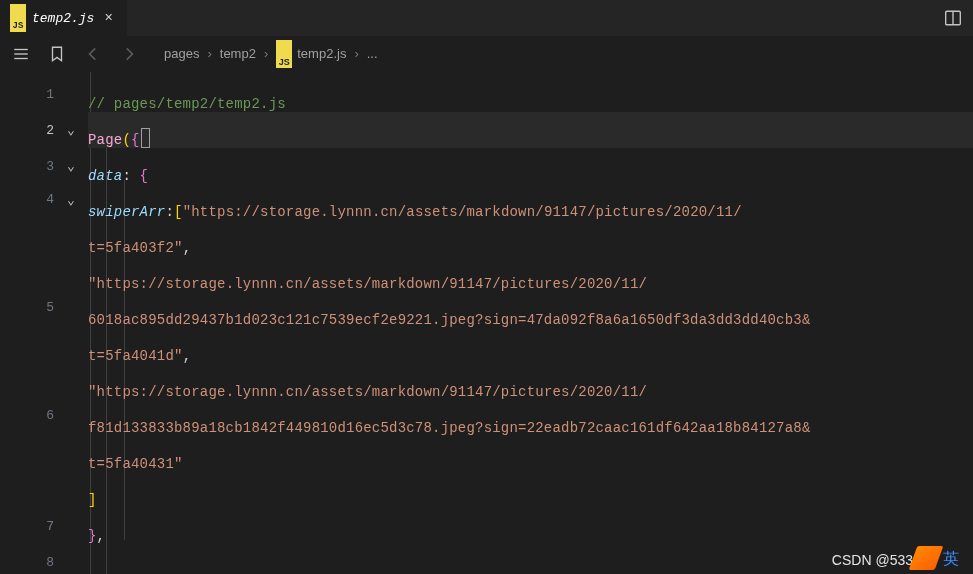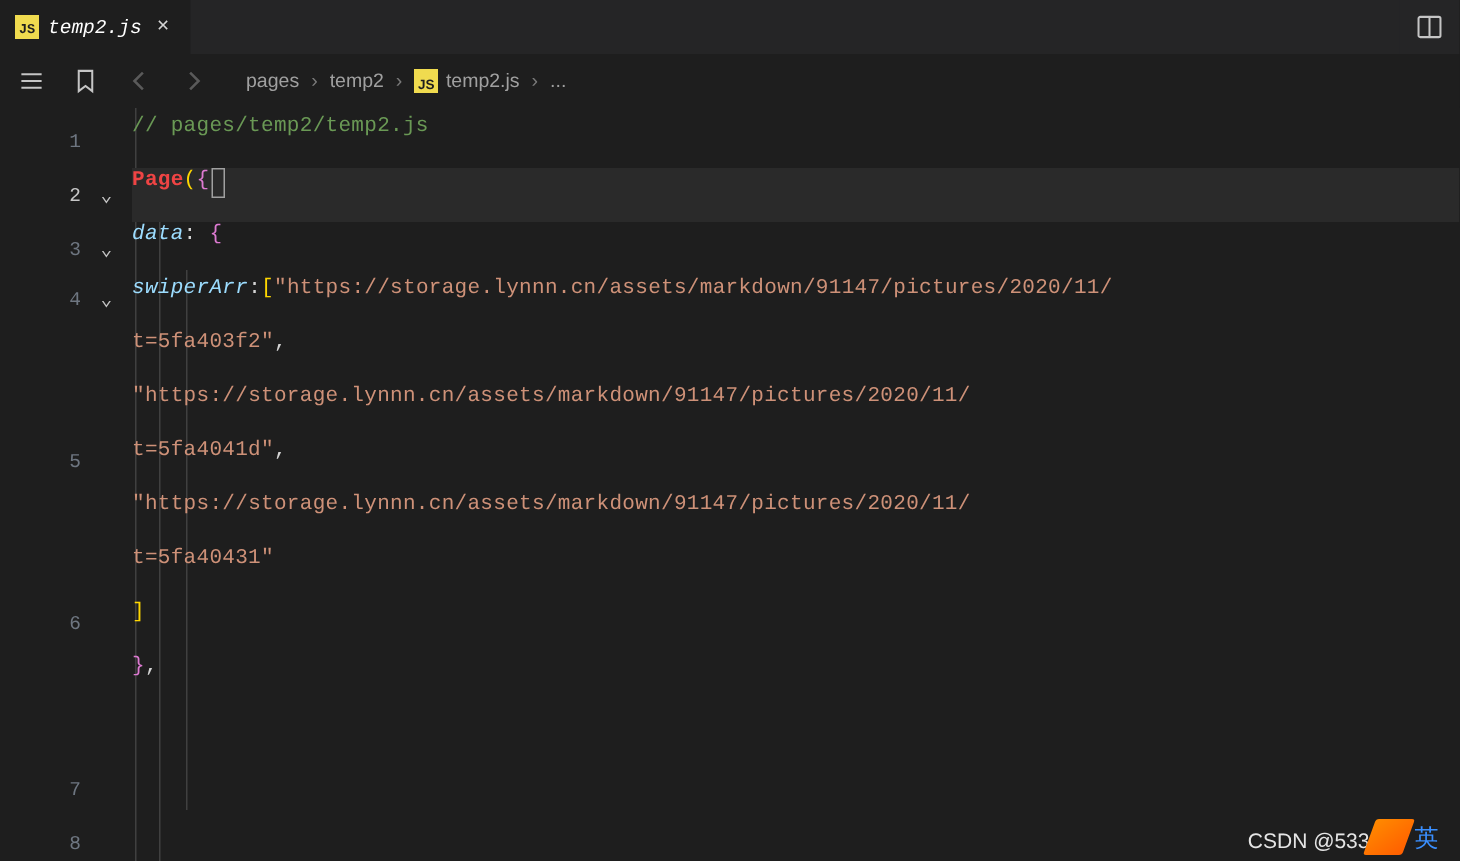--- a/index.html
+++ b/index.html
@@ -21,21 +21,21 @@
 .tab {
   display: flex;
   align-items: center;
   padding: 0 10px;
   background: #1e1e1e;
   border-right: 1px solid #252526;
   gap: 6px;
 }
 .tab.active { background: #1e1e1e; }
 .js-badge {
-  width: 16px; height: 16px;
+  width: 16px; height: 28px;
   background: #f0db4f;
   color: #1e1e1e;
   font-size: 9px;
   font-weight: bold;
   display: flex;
   align-items: flex-end;
   justify-content: center;
   padding-bottom: 1px;
 }
 .tab-label { color: #ffffff; font-style: italic; font-size: 13px; }
@@ -92,33 +92,33 @@
 .line-num.hl { color: #c6c6c6; }
 .fold-mark { justify-content: center; font-size: 13px; }
 .code {
   flex: 1;
   padding-top: 4px;
   position: relative;
 }
 .code-line {
   height: 36px;
   display: flex;
-  align-items: flex-start;
+  align-items: flex-end;
   white-space: pre;
   font-size: 14px;
   letter-spacing: 0.2px;
   position: relative;
 }
 .code-line.hl { background: #2a2a2a; }
 .wrap-block {
   padding-left: 0;
 }
 .wrap-block .code-line { padding-left: 0; }
 .tok-comment { color: #6a9955; }
-.tok-func { color: #ef4444; font-weight: bold; }
+.tok-func { color: #f9a8d4; }
 .tok-paren { color: #ffd700; }
 .tok-brace { color: #dd7ad1; }
 .tok-brack { color: #ffd700; }
 .tok-prop { color: #9cdcfe; font-style: italic; }
 .tok-punct { color: #d4d4d4; }
 .tok-str { color: #ce9178; }
 .tok-url { color: #ce9178; }
 .indent-guide {
   position: absolute;
   top: 0; bottom: 0; width: 1px;
@@ -240,25 +240,27 @@
     <div class="code-line hl"><span class="tok-func">Page</span><span class="tok-paren">(</span><span class="tok-brace">{</span><span class="cursor-box"></span></div>
     <div class="code-line">  <span class="tok-prop">data</span><span class="tok-punct">: </span><span class="tok-brace">{</span></div>
 
     <div class="wrap-block">
       <div class="code-line">    <span class="tok-prop">swiperArr</span><span class="tok-punct">:</span><span class="tok-brack">[</span><span class="tok-str">"</span><span class="tok-url">https://storage.lynnn.cn/assets/markdown/91147/pictures/2020/11/</span></div>
       <div class="code-line">    <span class="tok-url">t=5fa403f2</span><span class="tok-str">"</span><span class="tok-punct">,</span></div>
     </div>
 
     <div class="wrap-block">
       <div class="code-line">    <span class="tok-str">"</span><span class="tok-url">https://storage.lynnn.cn/assets/markdown/91147/pictures/2020/11/</span></div>
+      <div class="code-line">    <span class="tok-url">6018ac895dd29437b1d023c121c7539ecf2e9221.jpeg?sign=47da092f8a6a1650df3da3dd3dd40cb3&amp;</span></div>
       <div class="code-line">    <span class="tok-url">t=5fa4041d</span><span class="tok-str">"</span><span class="tok-punct">,</span></div>
     </div>
 
     <div class="wrap-block">
       <div class="code-line">    <span class="tok-str">"</span><span class="tok-url">https://storage.lynnn.cn/assets/markdown/91147/pictures/2020/11/</span></div>
+      <div class="code-line">    <span class="tok-url">f81d133833b89a18cb1842f449810d16ec5d3c78.jpeg?sign=22eadb72caac161df642aa18b84127a8&amp;</span></div>
       <div class="code-line">    <span class="tok-url">t=5fa40431</span><span class="tok-str">"</span></div>
     </div>
 
     <div class="code-line">    <span class="tok-brack">]</span></div>
     <div class="code-line">  <span class="tok-brace">}</span><span class="tok-punct">,</span></div>
   </div>
 </div>
 
 <div class="watermark">CSDN @533</div>
 <div class="ime-badge">

